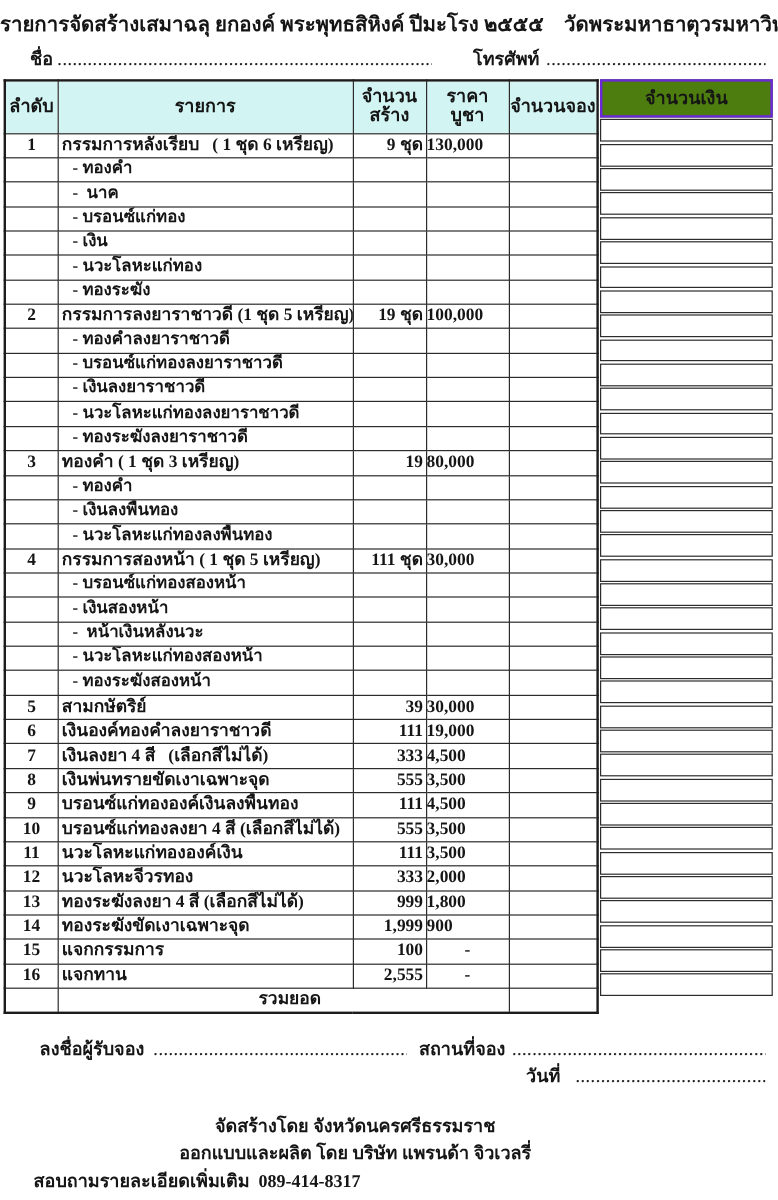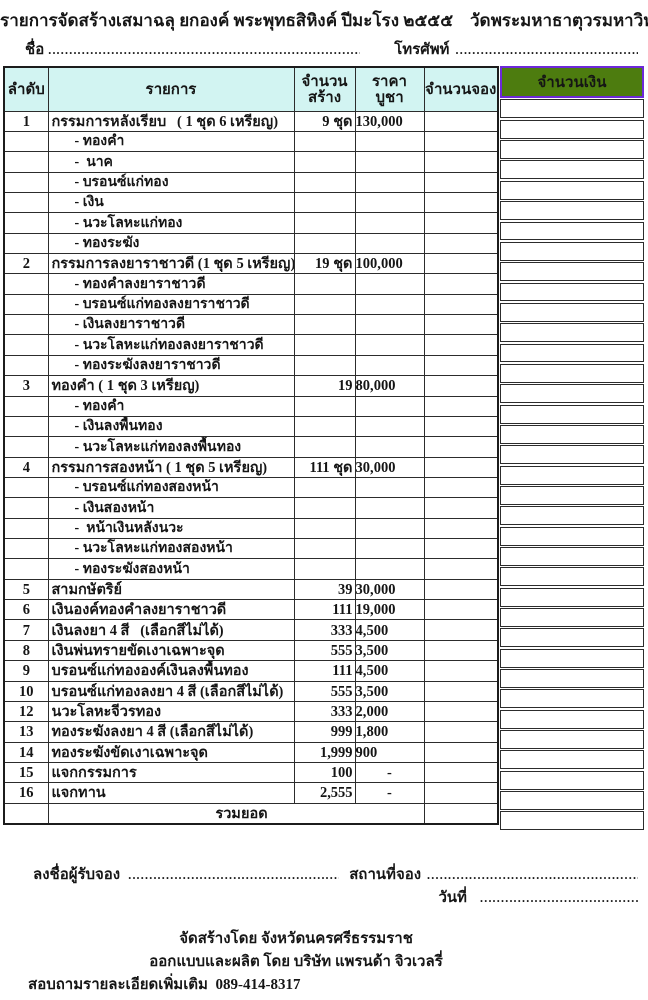--- a/index.html
+++ b/index.html
@@ -37,21 +37,21 @@
     vertical-align:middle;
   }
   table.main thead th {
     height:44px; background:#d2f4f2;
     font-size:15px; line-height:1.1; text-align:center;
   }
   table.main tbody tr { height:20.36px; }
   table.main td { font-size:14.5px; line-height:1.05; white-space:pre; }
   td.c-no   { text-align:center; }
   td.c-name { text-align:left; padding-left:3px; }
-  td.c-name.sub { padding-left:26px; font-size:14px; }
+  td.c-name.sub { padding-left:12px; font-size:14px; }
   td.c-name.total { padding-left:11px;text-align:center; }
   td.c-qty  { text-align:right; padding-right:2px; }
   td.c-price{ text-align:left; padding-right:7px; }
   td.c-price.dash { text-align:center; padding-right:0; }
 
   .money-col { position:absolute; left:500px; top:66px; width:144px; }
   .money-header {
     height:32px; border:2px solid #6d28d9; background:#4d7c0f;
     display:flex; align-items:center; justify-content:center;
     font-size:15px;
@@ -315,20 +315,27 @@
         <td class="c-book"></td>
       </tr>
       <tr>
         <td class="c-no">10</td>
         <td class="c-name">บรอนซ์แก่ทองลงยา 4 สี (เลือกสีไม่ได้)</td>
         <td class="c-qty">555</td>
         <td class="c-price">3,500</td>
         <td class="c-book"></td>
       </tr>
       <tr>
+        <td class="c-no">11</td>
+        <td class="c-name">นวะโลหะแก่ทององค์เงิน</td>
+        <td class="c-qty">111</td>
+        <td class="c-price">3,500</td>
+        <td class="c-book"></td>
+      </tr>
+      <tr>
         <td class="c-no">12</td>
         <td class="c-name">นวะโลหะจีวรทอง</td>
         <td class="c-qty">333</td>
         <td class="c-price">2,000</td>
         <td class="c-book"></td>
       </tr>
       <tr>
         <td class="c-no">13</td>
         <td class="c-name">ทองระฆังลงยา 4 สี (เลือกสีไม่ได้)</td>
         <td class="c-qty">999</td>

